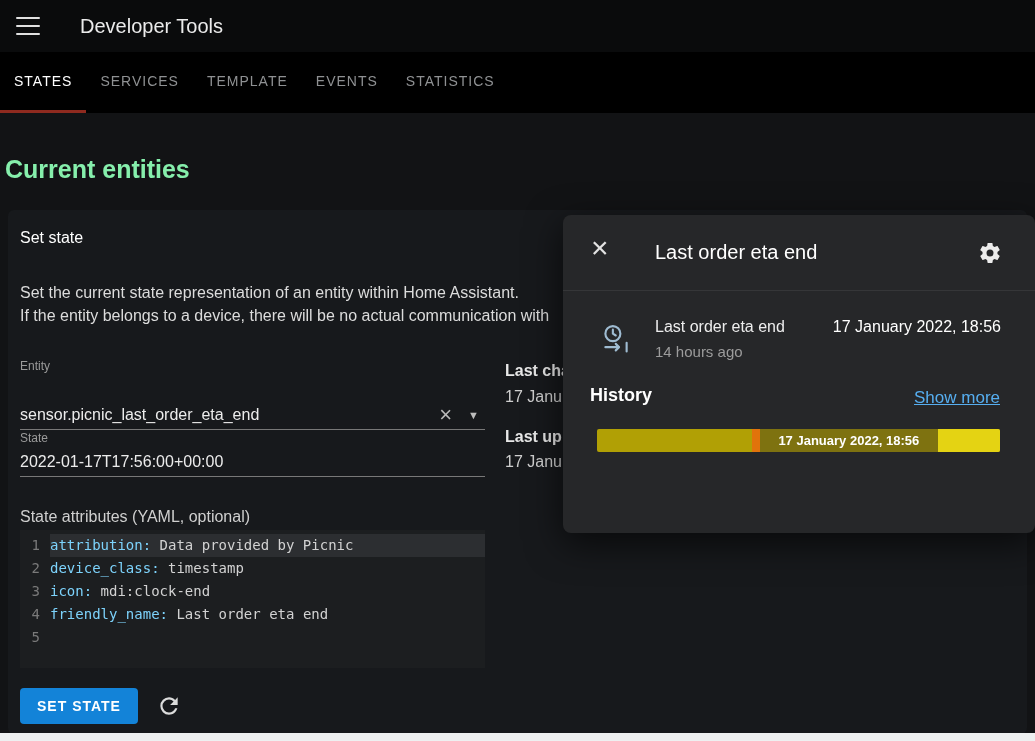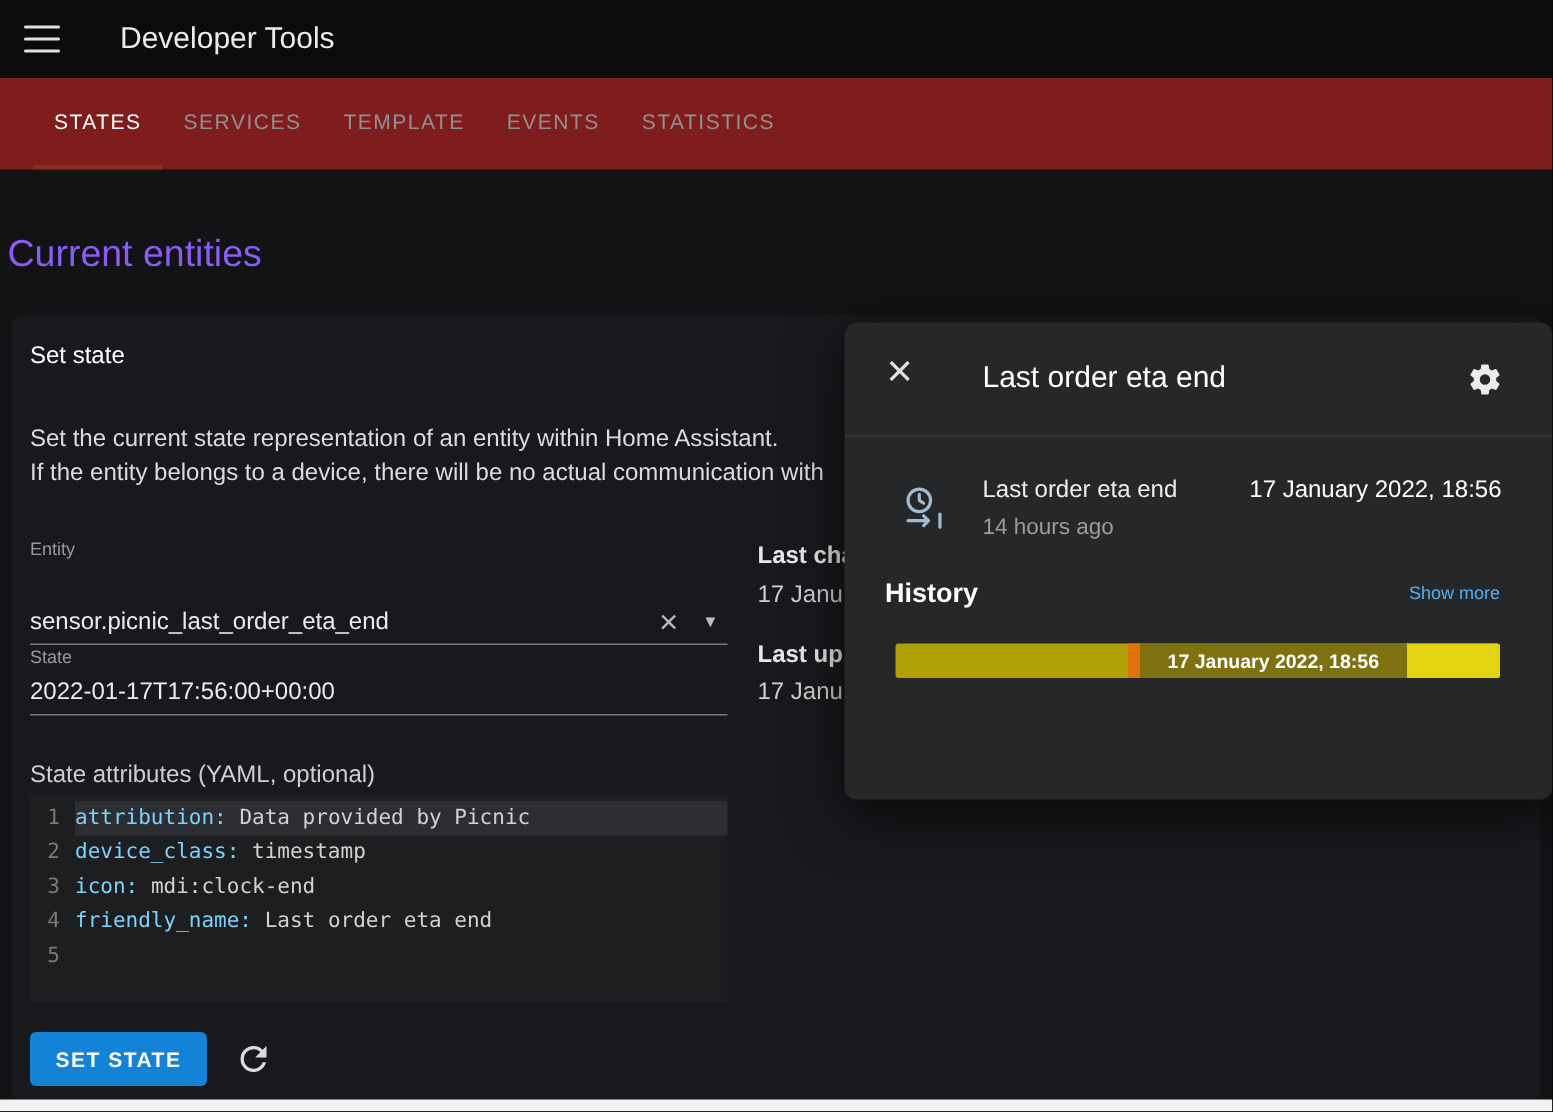--- a/index.html
+++ b/index.html
@@ -9,25 +9,25 @@
     background:#121315; overflow:hidden;
     font-family:"Liberation Sans", sans-serif;
     color:#e4e4e4;
   }
   
   .app-header { position:absolute; top:0; left:0; right:0; height:52px; background:#0a0b0c; display:flex; align-items:center; }
   .menu-btn { margin-left:16px; width:24px; height:18px; display:flex; flex-direction:column; justify-content:space-between; cursor:pointer; }
   .menu-btn span { display:block; height:2px; background:#e0e0e0; border-radius:1px; }
   .app-title { margin-left:40px; font-size:20px; font-weight:400; color:#ebebeb; }
   
-  .tabs { position:absolute; top:52px; left:0; right:0; height:61px; background:#7f1d1d; display:flex; padding-left:22px; }
+  .tabs { position:absolute; top:52px; left:0; right:0; height:61px; background:#000000; display:flex; padding-left:0; }
   .tab { display:flex; align-items:center; padding:0 14px; font-size:14px; font-weight:500; letter-spacing:1px; color:#8f9193; border-bottom:3px solid transparent; cursor:pointer; }
   .tab.active { color:#ffffff; border-bottom-color:#8f2a1f; }
   
-  .page-title { position:absolute; top:155px; left:5px; font-size:25px; color:#8b5cf6; font-weight:400; }
+  .page-title { position:absolute; top:155px; left:5px; font-size:25px; color:#86efac; font-weight:700; }
   .card { position:absolute; left:8px; top:210px; width:1019px; height:524px; background:#17191c; border-radius:6px; }
   .card-title { position:absolute; left:12px; top:19px; font-size:16px; font-weight:500; color:#ffffff; }
   .desc1 { position:absolute; left:12px; top:74px; font-size:16px; color:#dcdcdc; white-space:nowrap; }
   .desc2 { position:absolute; left:12px; top:97px; font-size:16px; color:#dcdcdc; white-space:nowrap; }
   .field-label { position:absolute; left:12px; font-size:12px; color:#9a9a9a; }
   .lbl-entity { top:149px; } .lbl-state { top:221px; }
   .field-row { position:absolute; left:12px; width:465px; height:30px; border-bottom:1px solid #787878; display:flex; align-items:center; cursor:text; }
   .row-entity { top:165px;margin-top:25px; } .row-state { top:237px; }
   .field-value { flex:1; font-size:16px; color:#ececec; white-space:nowrap; overflow:hidden; }
   .clear-x { font-size:22px; color:#b9b9b9; line-height:1; margin-right:16px; cursor:pointer; }
@@ -51,21 +51,21 @@
   .dialog { position:absolute; left:563px; top:215px; width:472px; height:318px; background:#262729; border-radius:8px; box-shadow:0 10px 36px rgba(0,0,0,0.65); z-index:10; }
   .dialog-header { position:absolute; top:0; left:0; right:0; height:76px; border-bottom:1px solid rgba(255,255,255,0.07); }
   .dialog-close { position:absolute; left:28px; top:18px; font-size:30px; font-weight:400; color:#e3e3e3; line-height:1; cursor:pointer; }
   .dialog-title { position:absolute; left:92px; top:26px; font-size:20px; font-weight:500; color:#ffffff; white-space:nowrap; }
   .dialog-gear { position:absolute; right:33px; top:26px; width:24px; height:24px; color:#ececec; cursor:pointer; }
   .attr-icon { position:absolute; left:38px; top:108px; width:30px; height:30px; color:#9fbcd2; }
   .attr-name { position:absolute; left:92px; top:103px; font-size:16px; color:#ededed; white-space:nowrap; }
   .attr-time { position:absolute; left:92px; top:128px; font-size:15px; color:#9c9c9c; }
   .attr-value { position:absolute; right:34px; top:103px; font-size:16px; font-weight:500; color:#ffffff; white-space:nowrap; }
   .history-title { position:absolute; left:27px; top:170px; font-size:18px; font-weight:700; color:#ffffff; }
-  .show-more { position:absolute; right:35px; top:173px; font-size:12px; color:#56aef0; cursor:pointer; }
+  .show-more { position:absolute; right:35px; top:173px; font-size:17px; color:#56aef0; text-decoration:underline; cursor:pointer; }
   .timeline { position:absolute; left:34px; top:214px; width:403px; height:23px; background:#b1a005; border-radius:2px; cursor:crosshair; }
   .tl-marker { position:absolute; left:38.5%; top:0; width:2%; height:100%; background:#e1730b; }
   .tl-bright { position:absolute; left:84.4%; right:0; top:0; height:100%; background:#e4d313; border-radius:0 2px 2px 0; }
   .tl-tooltip { position:absolute; left:40.5%; top:0; width:44%; height:100%; background:#7e7210; color:#fff; font-size:13px; font-weight:700; display:flex; align-items:center; justify-content:center; white-space:nowrap; }
   .axis { position:absolute; left:34px; top:253px; width:403px; height:18px; font-size:14px; color:#b7b7b7; }
   .tick { position:absolute; transform:translateX(-50%); top:0; white-space:nowrap; }
   .tick.bold { color:#ffffff; font-weight:700; }
   .t0 { left:3.7%; } .t1 { left:32.8%; } .t2 { left:61.5%; } .t3 { left:81.9%; }
   .bottom-strip { position:absolute; left:0; top:733px; width:100%; height:8px; background:#eef0f1; z-index:30; }
   svg { display:block; width:100%; height:100%; }

